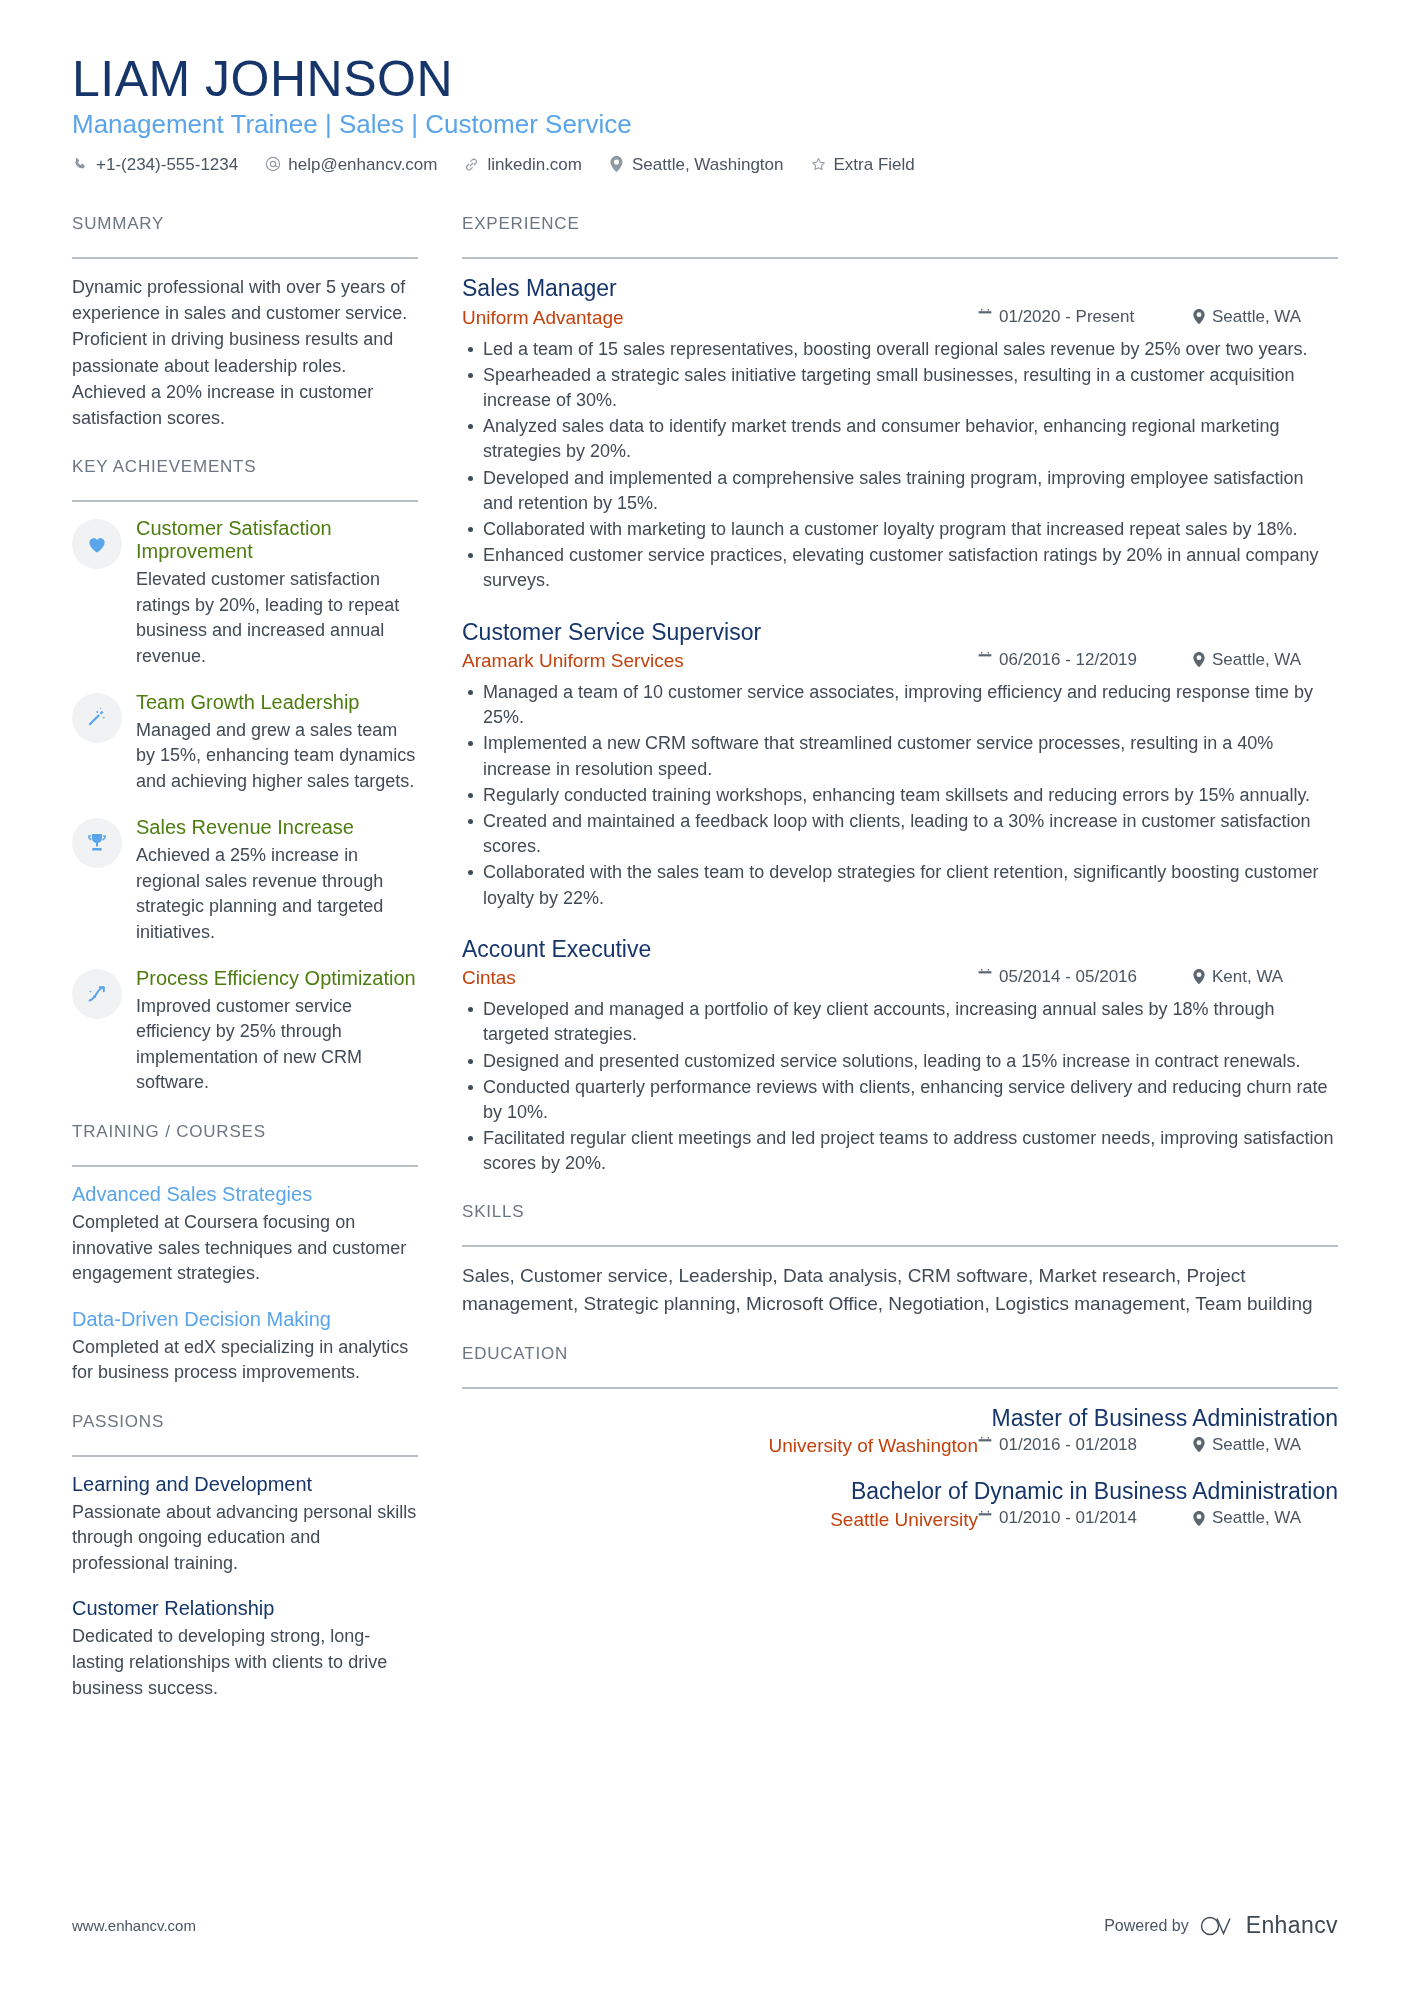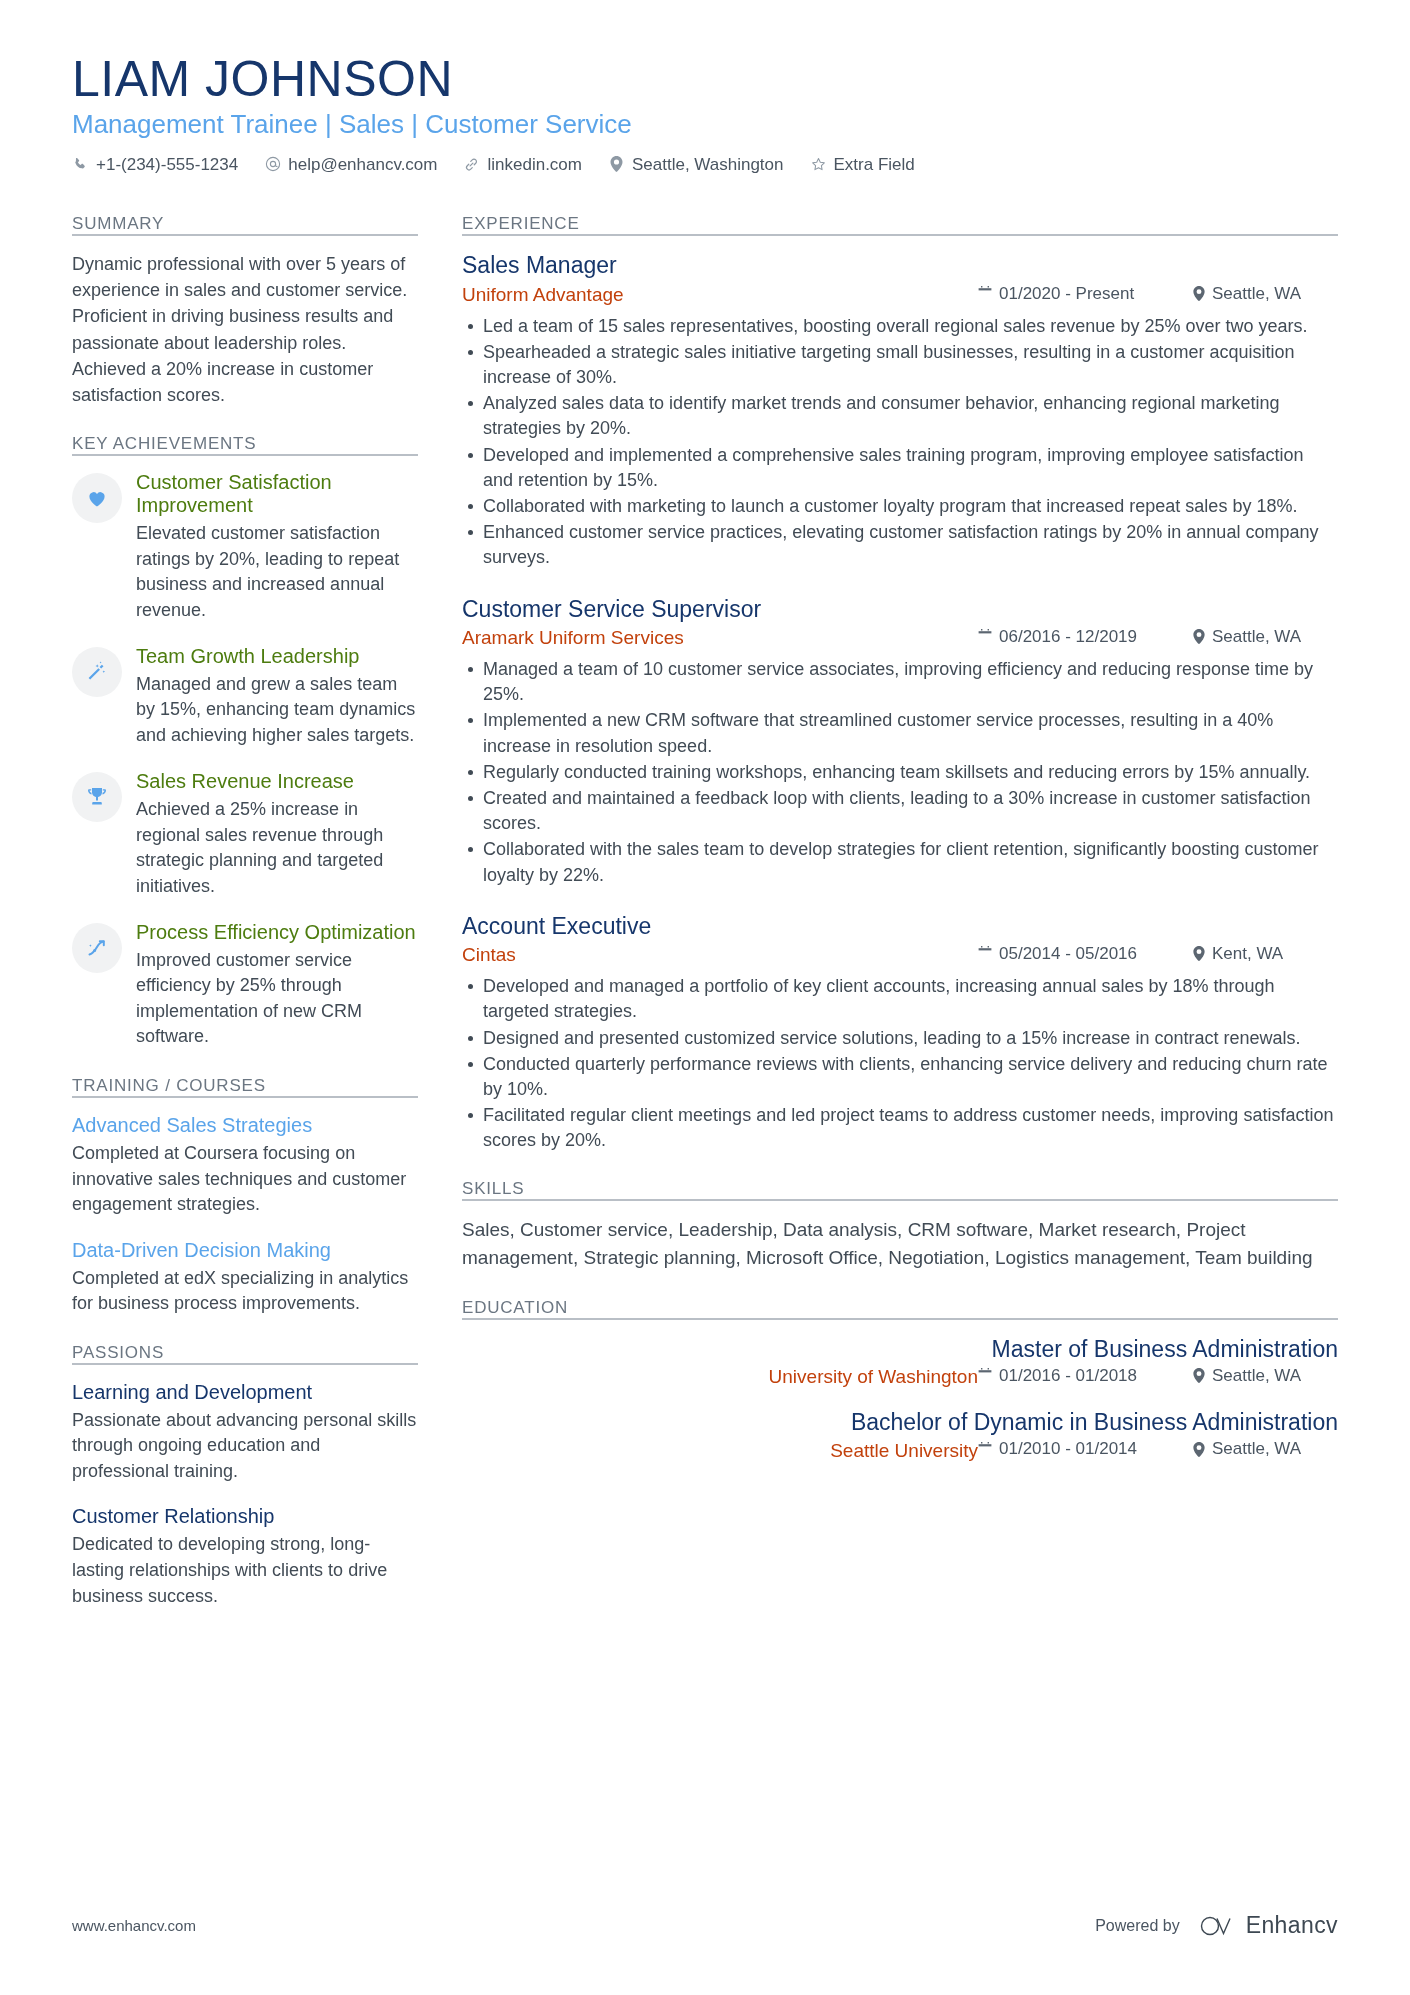--- a/index.html
+++ b/index.html
@@ -80,21 +80,21 @@
   .col-right { width: 876px; flex: none; }
 
   
   .section { margin-bottom: 26px; }
   .section-title {
     font-size: 17px;
     letter-spacing: 0.8px;
     font-weight: 400;
     color: #6b7682;
     text-transform: uppercase;
-    padding-bottom: 0;
+    padding-bottom: 23px;
     border-bottom: 2px solid #b9bfc6;
     margin-bottom: 15px;
   }
 
   
   .summary-text {
     font-size: 18px;
     line-height: 1.45;
     color: #414b55;
   }
@@ -236,21 +236,21 @@
     align-items: center;
     justify-content: space-between;
   }
   .footer-url {
     font-size: 15px;
     color: #4a5561;
   }
   .footer-brand {
     display: flex;
     align-items: center;
-    gap: 17px;
+    gap: 8px;
     text-align: right;
   }
   .powered-by {
     font-size: 16px;
     color: #4a5561;
   }
   .brand-logo {
     display: flex;
     align-items: center;
     gap: 9px;

